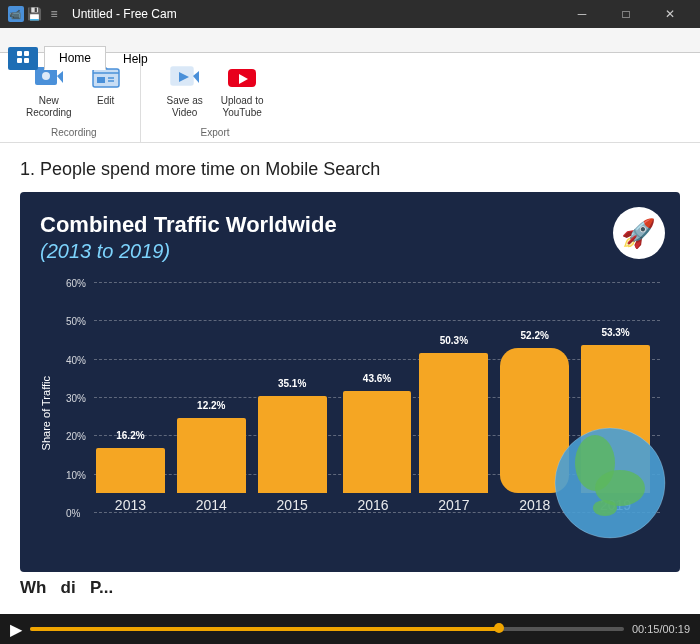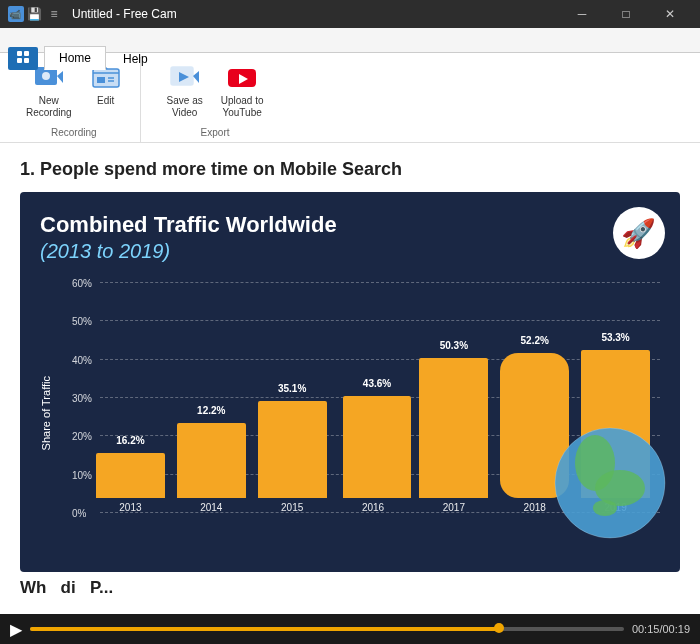--- a/index.html
+++ b/index.html
@@ -52,21 +52,21 @@
     .ribbon-group { display: flex; flex-direction: column; align-items: center; border-right: 1px solid #ddd; padding: 0 12px 4px; min-width: 60px; }
     .ribbon-group:last-child { border-right: none; }
     .ribbon-group-buttons { display: flex; gap: 6px; margin-bottom: 2px; }
     .ribbon-group-label { font-size: 10px; color: #666; margin-top: 2px; }
     .ribbon-btn { display: flex; flex-direction: column; align-items: center; gap: 2px; cursor: pointer; padding: 4px 6px; border-radius: 3px; min-width: 44px; }
     .ribbon-btn-icon { width: 32px; height: 32px; display: flex; align-items: center; justify-content: center; font-size: 20px; }
     .ribbon-btn-label { font-size: 10px; color: #333; text-align: center; line-height: 1.2; }
 
     
     .main-content { background: #fff; padding: 16px 20px; height: calc(644px - 28px - 60px - 30px); overflow: hidden; }
-    .slide-title { font-size: 18px; font-weight: 700; color: #222; margin-bottom: 12px; }
+    .slide-title { font-size: 18px; font-weight: 400; color: #222; margin-bottom: 12px; }
 
     
     .chart-slide {
       background: #1a2744;
       border-radius: 4px;
       padding: 20px;
       width: 100%;
       height: 380px;
       position: relative;
       overflow: hidden;
@@ -79,27 +79,27 @@
       writing-mode: vertical-rl;
       transform: rotate(180deg);
       color: #fff;
       font-size: 11px;
       white-space: nowrap;
       margin-right: 4px;
       align-self: center;
     }
     .chart-inner { flex: 1; position: relative; }
     .grid-lines { position: absolute; top: 0; left: 30px; right: 0; bottom: 30px; }
-    .grid-line { position: absolute; left: 14px; right: 0; border-top: 1px dashed rgba(255,255,255,0.3); }
+    .grid-line { position: absolute; left: 8px; right: 0; border-top: 1px dashed rgba(255,255,255,0.3); }
     .grid-label { position: absolute; left: -28px; font-size: 10px; color: rgba(255,255,255,0.8); transform: translateY(-50%); }
     .bars-container { position: absolute; bottom: 30px; left: 30px; right: 0; top: 0; display: flex; align-items: flex-end; gap: 12px; padding: 0 10px; }
     .bar-group { display: flex; flex-direction: column; align-items: center; flex: 1; }
     .bar { background: #f5a623; border-radius: 2px 2px 0 0; width: 100%; position: relative; }
     .bar-label { position: absolute; top: -18px; font-size: 10px; color: #fff; font-weight: 600; white-space: nowrap; left: 50%; transform: translateX(-50%); }
-    .bar-year { color: rgba(255,255,255,0.9); font-size: 10px; margin-top: 4px; }
+    .bar-year { color: rgba(255,255,255,0.9); font-size: 14px; margin-top: 4px; }
 
     
     .globe-decoration {
       position: absolute;
       right: -20px;
       bottom: 0;
       width: 150px;
       height: 200px;
     }
 

